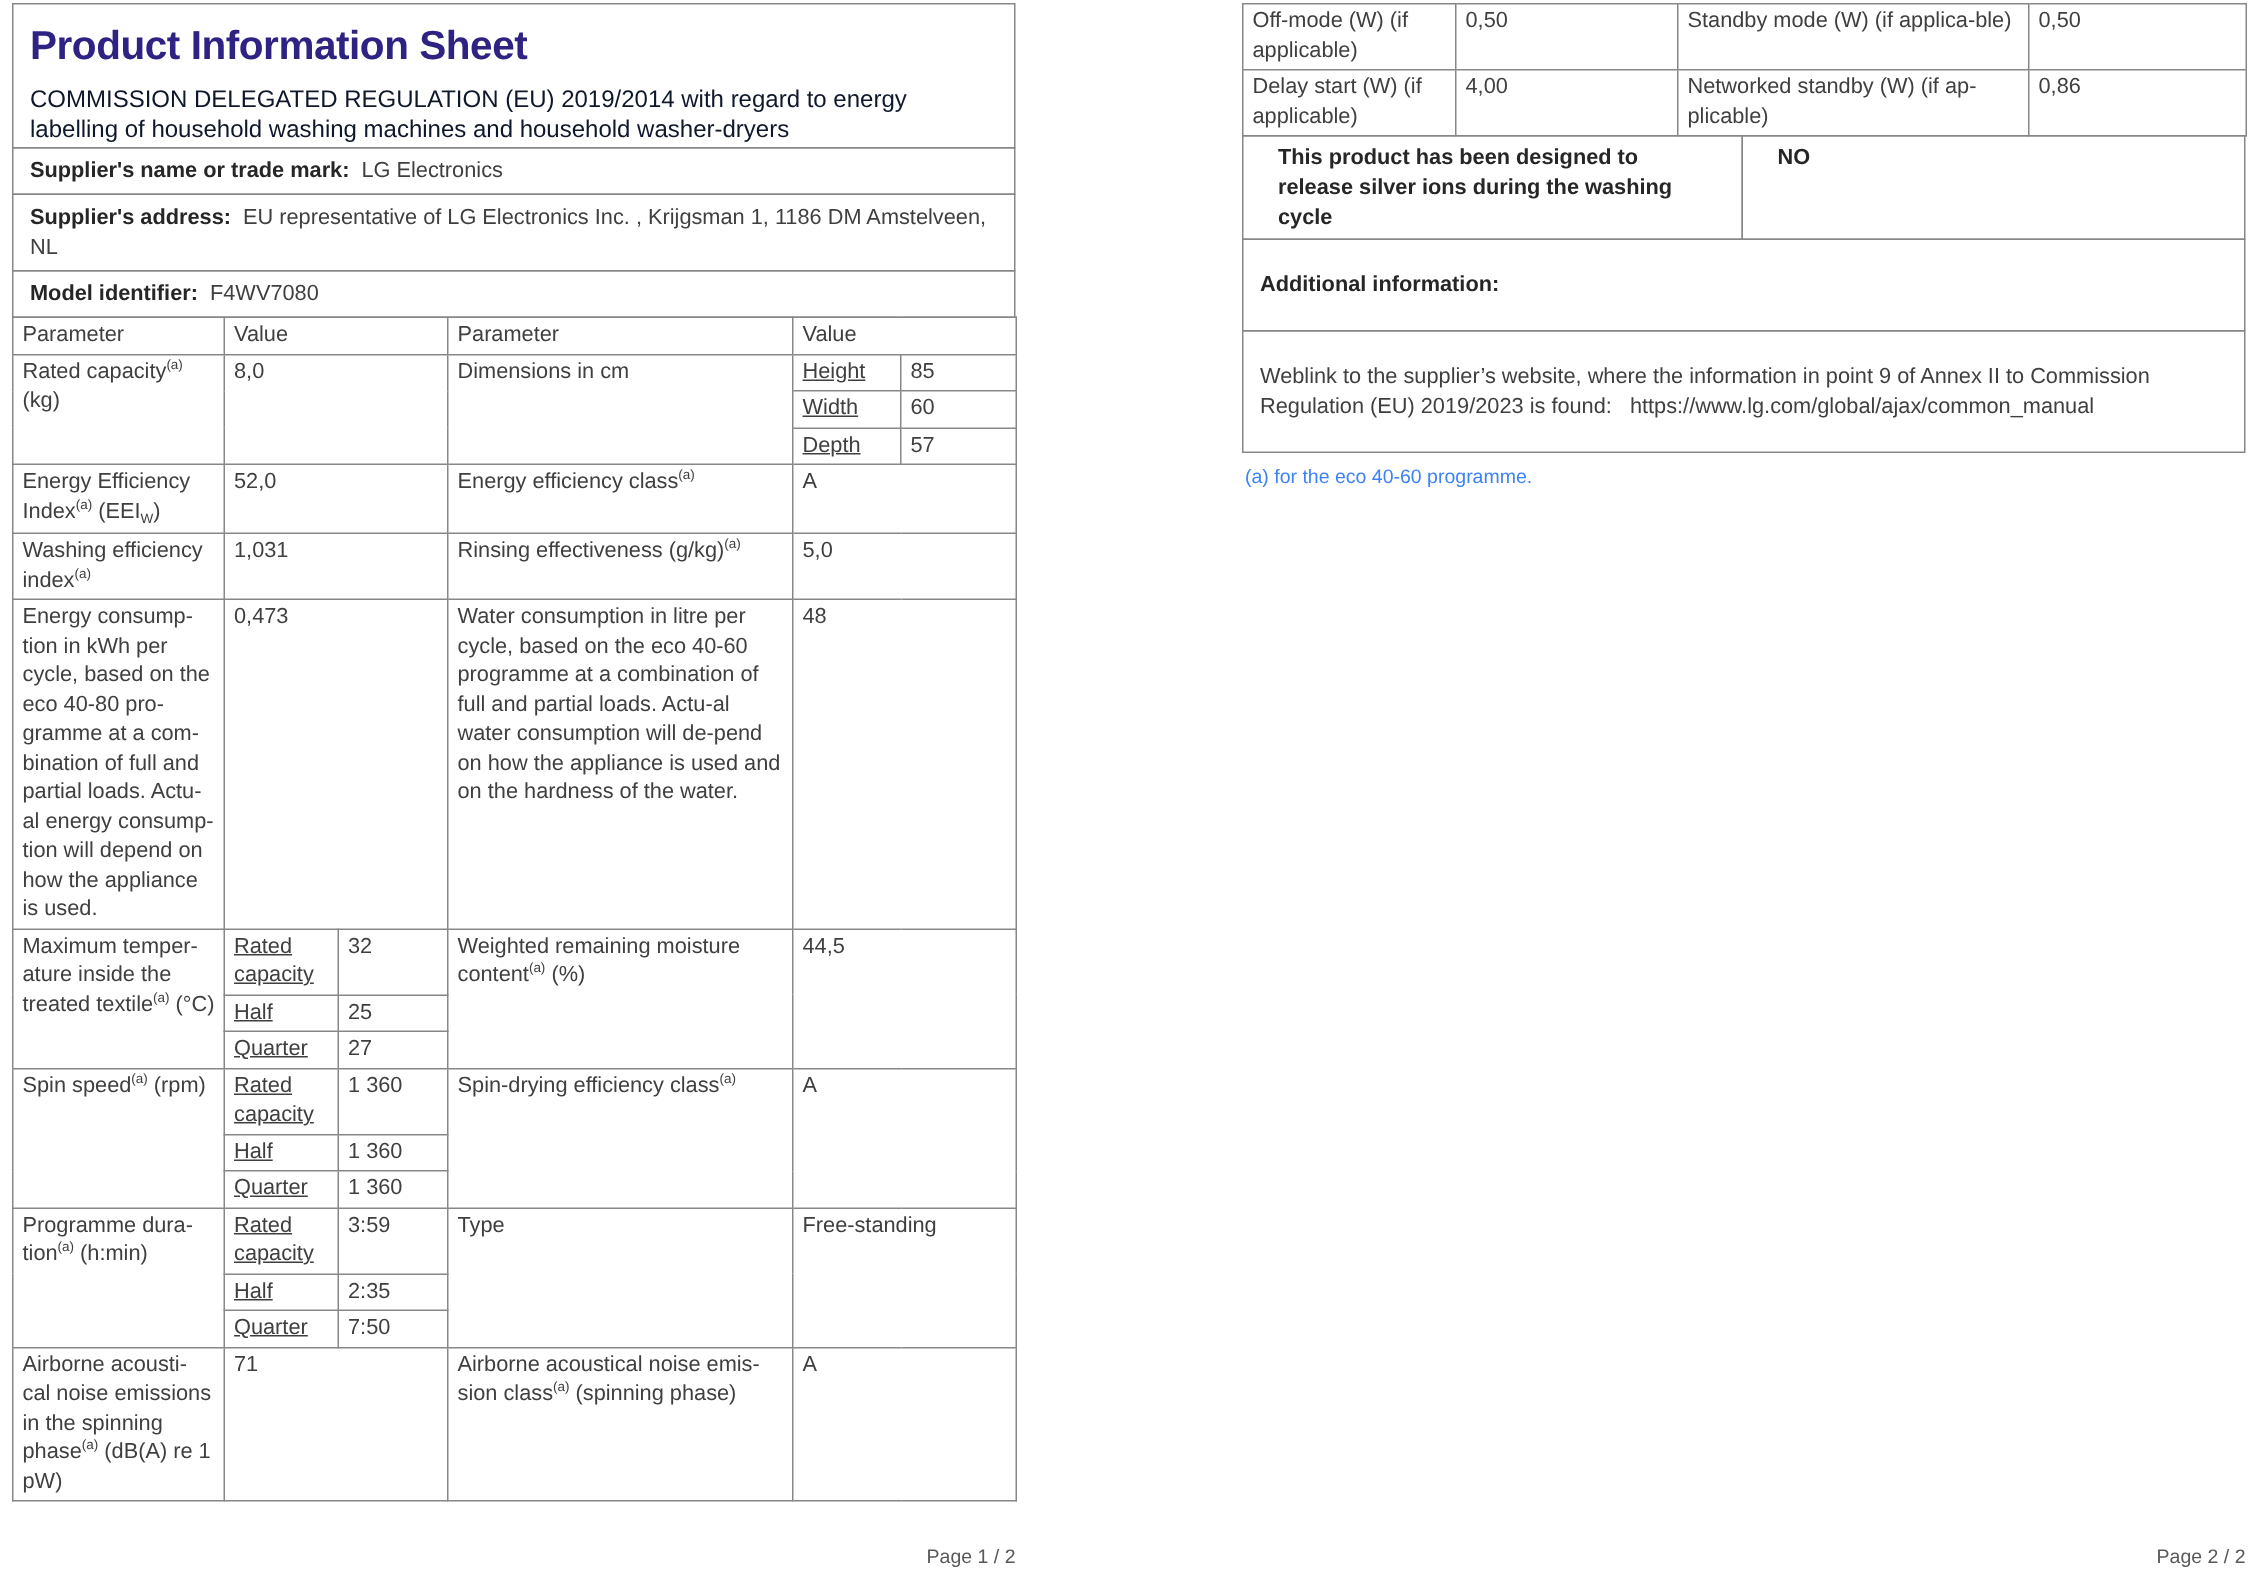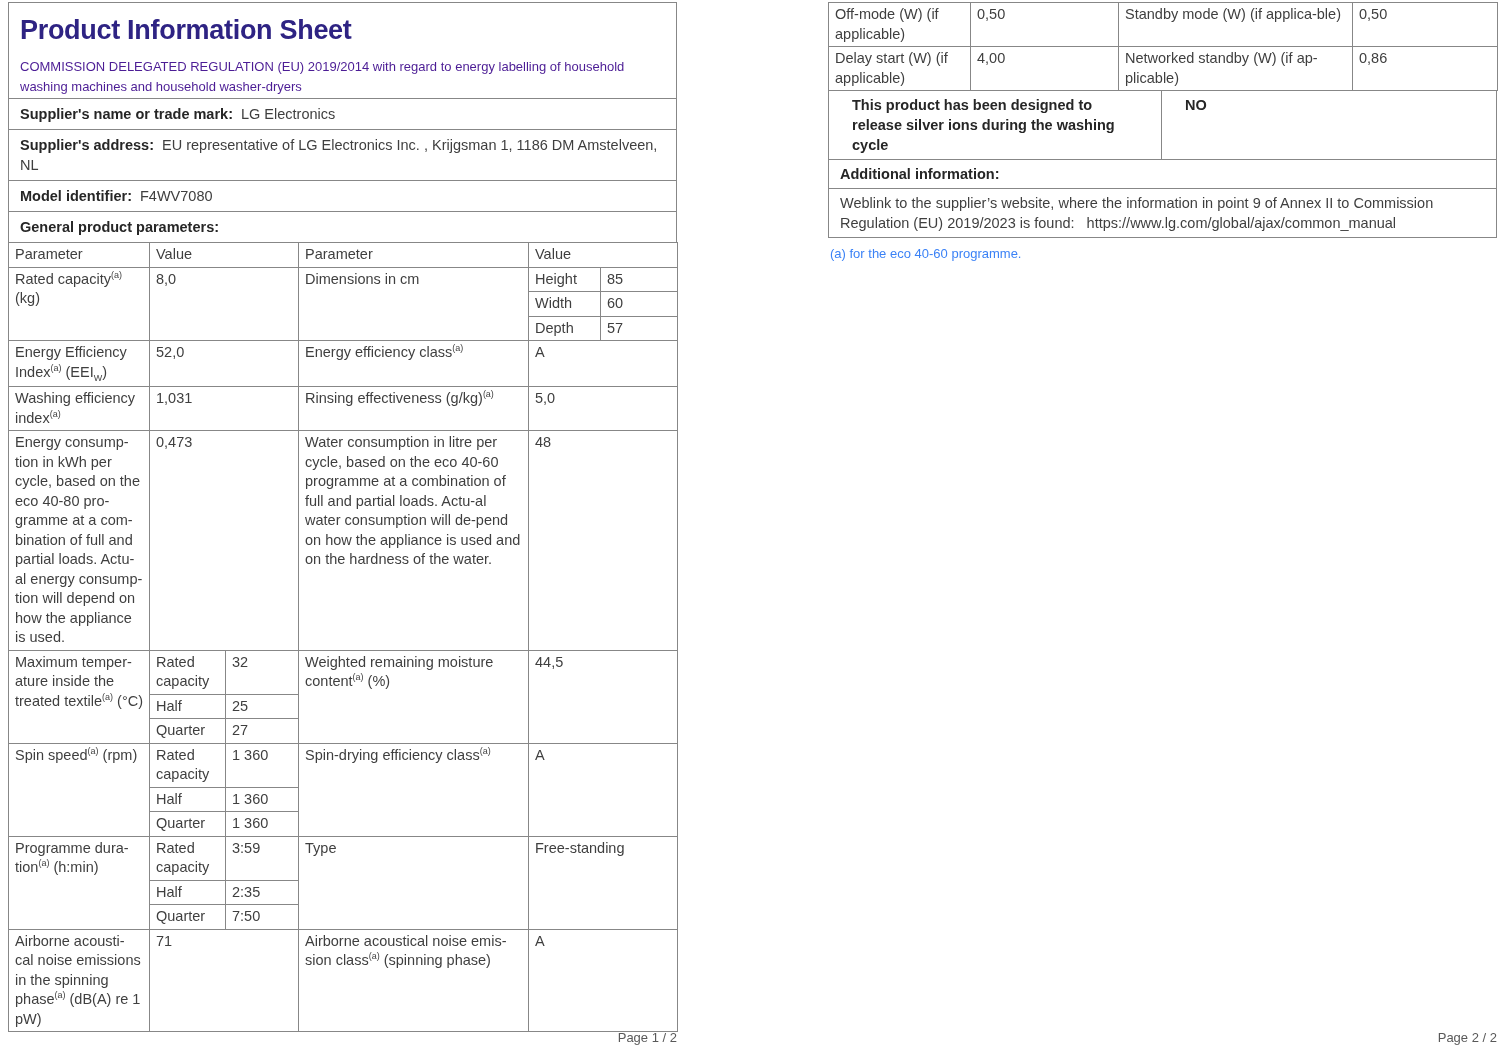--- a/index.html
+++ b/index.html
@@ -4,35 +4,35 @@
 <style>
   * { box-sizing: border-box; margin: 0; padding: 0; }
   html,body { background:#ffffff; }
   body { font-family: "Liberation Sans", sans-serif; color:#3f3f3f; }
   #canvas { position:relative; width:1500px; height:1050px; background:#ffffff; overflow:hidden; }
 
   .page { position:absolute; top:2px; width:669px; }
   #page1 { left:8px; }
   #page2 { left:828px; }
 
-  .box { border:1px solid #878787; margin-top:-1px; padding:4px 11px; font-size:14.5px; line-height:20px; }
+  .box { border:1px solid #878787; margin-top:-1px; padding:20px 11px; font-size:14.5px; line-height:20px; }
   .box:first-child { margin-top:0; }
 
   .doc-title { color:#2e2383; font-size:27px; line-height:32px; font-weight:bold; letter-spacing:-0.3px; padding:4px 0 11px 0; }
-  .regulation { font-size:13px; line-height:20px; color:#4c1d95; }
+  .regulation { font-size:16px; line-height:20px; color:#0f172a; }
   .hdr-box { height:97px; padding-top:7px; }
   .field-box { min-height:30px; padding-top:5px; padding-bottom:5px; }
   .label { font-weight:bold; color:#262626; }
   .value { margin-left:8px; }
 
   table.grid { border-collapse:collapse; width:669px; table-layout:fixed; margin-top:-1px; }
   table.grid td, table.grid th { border:1px solid #878787; font-size:14.5px; font-weight:normal; text-align:left; vertical-align:top; padding:2px 6px; line-height:19.5px; color:#3f3f3f; }
   td.param { text-align:justify; padding-left:7px; padding-right:8px; }
   td.num { text-align:right; padding-right:8px; }
-  td.sublabel { text-align:left; }
+  td.sublabel { text-align:left;text-decoration:underline; }
   th.colhead { height:24px; padding-left:7px; }
 
   sup { font-size:0.62em; line-height:0; vertical-align:super; letter-spacing:0; }
   sub { font-size:0.62em; line-height:0; vertical-align:sub; }
 
   .p2-label { font-weight:bold; color:#262626; }
   .flexrow { display:flex; margin-top:-1px; }
   .flexrow > div { border:1px solid #878787; padding:4px 23px; font-size:14.5px; line-height:20px; }
   .flexrow > div + div { margin-left:-1px; }
 
@@ -56,23 +56,20 @@
     </div>
 
     <div class="box field-box">
       <span class="label">Supplier's address:</span><span class="value">EU representative of LG Electronics Inc. , Krijgsman 1, 1186 DM Amstelveen, NL</span>
     </div>
 
     <div class="box field-box">
       <span class="label">Model identifier:</span><span class="value">F4WV7080</span>
     </div>
 
-    <div class="box field-box">
-      <span class="label">General product parameters:</span>
-    </div>
 
     <table class="grid">
       <colgroup>
         <col style="width:141px">
           <col style="width:76px">
           <col style="width:73px">
         <col style="width:230px">
           <col style="width:72px">
           <col style="width:77px">
       </colgroup>

